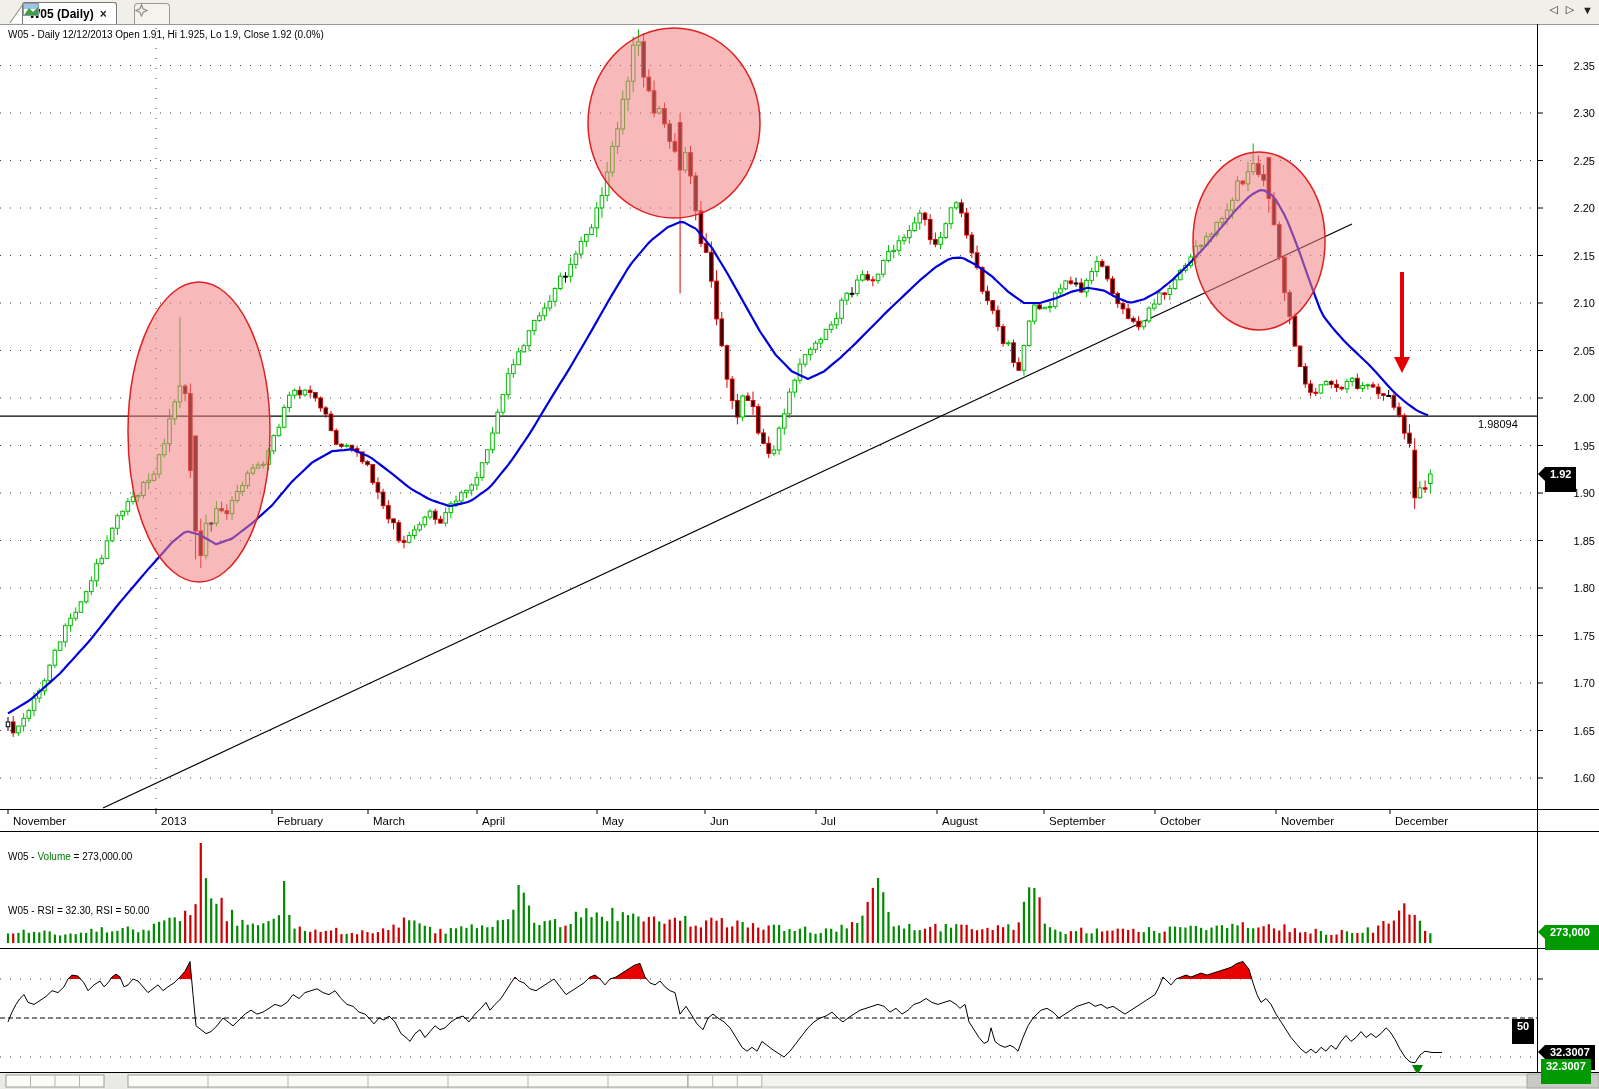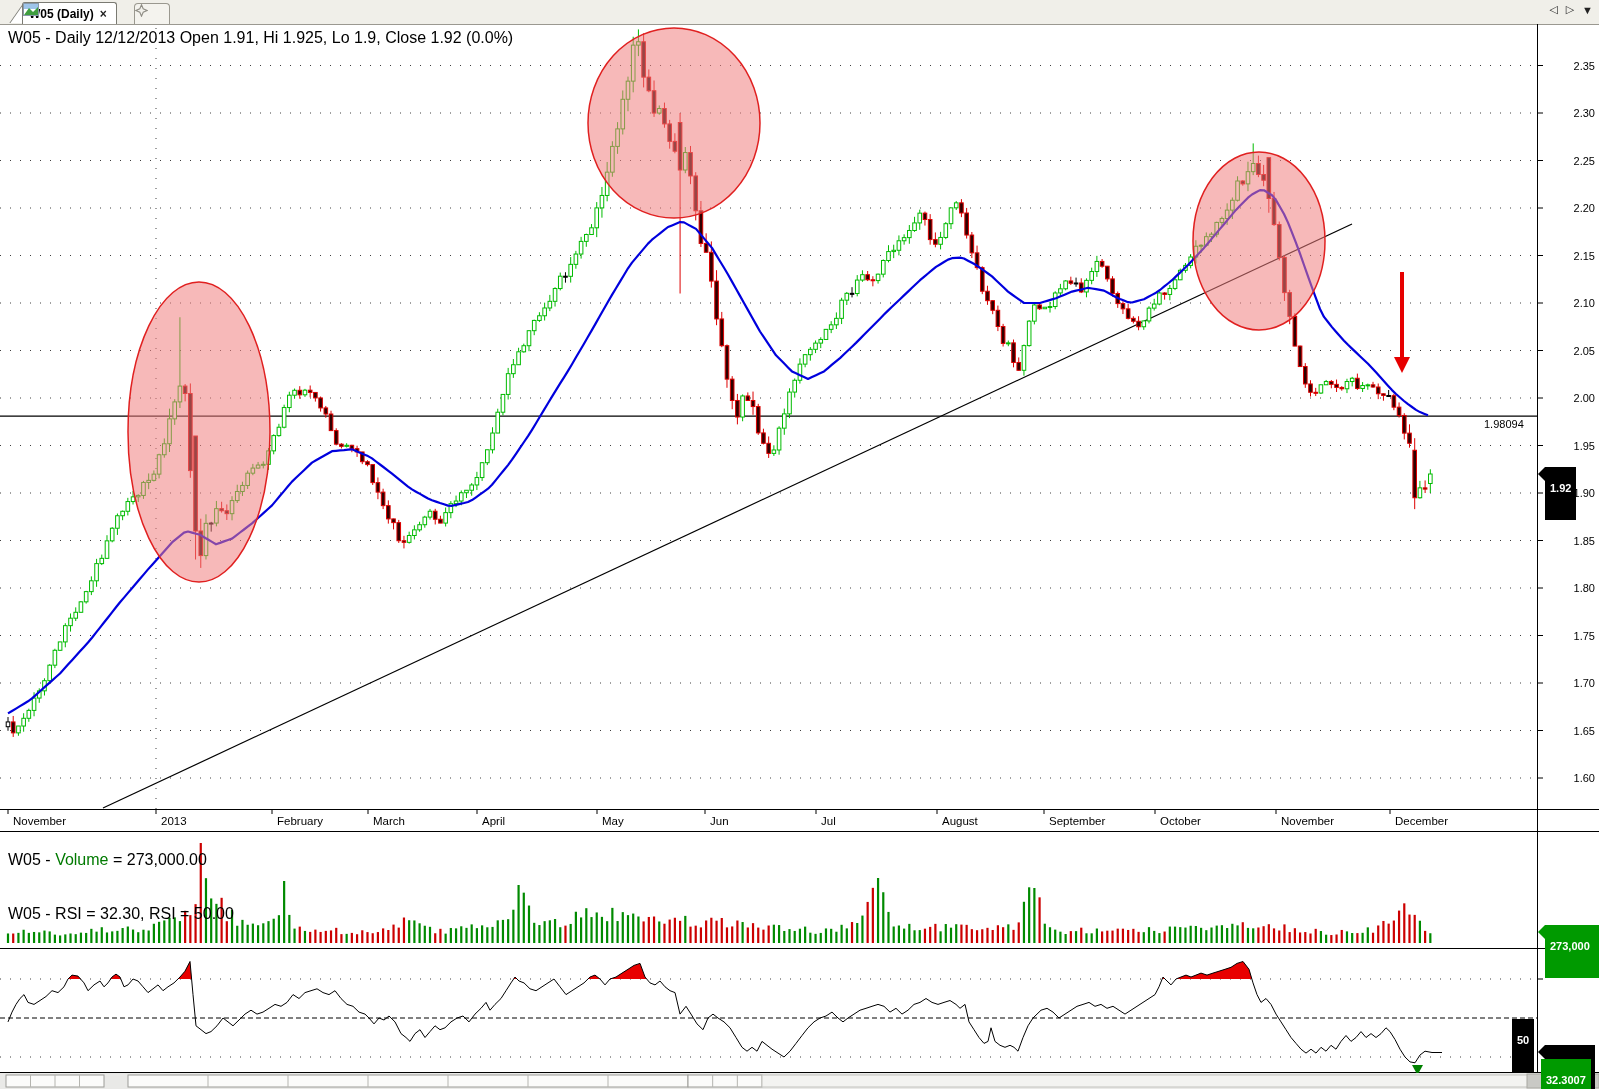--- a/index.html
+++ b/index.html
@@ -19,28 +19,28 @@
   .tab-plus{position:absolute;left:134px;top:3px;width:34px;height:20px;background:#f4f3ee;
           border:1px solid #9a988f;border-bottom:none;border-radius:4px 4px 0 0;
           display:flex;align-items:center;justify-content:center;}
   #tab-nav{position:absolute;right:6px;top:3px;display:flex;align-items:center;gap:8px;
           font-size:11px;color:#222;}
   #tab-nav span{cursor:pointer;}
   
   #chart-wrap{position:absolute;left:0;top:24px;width:1599px;height:1065px;}
   svg{position:absolute;left:0;top:0;}
   svg text{font-family:"Liberation Sans","DejaVu Sans",sans-serif;}
-  .ovl{position:absolute;color:#000;font-size:16px;white-space:nowrap;}
+  .ovl{position:absolute;color:#000;font-size:10px;white-space:nowrap;}
   #main-title{left:8px;top:5px;}
   #vol-title{left:8px;top:827px;}
   #rsi-title{left:8px;top:881px;}
   .green-word{color:#007a00;}
   
   .badge{position:absolute;height:25px;line-height:15px;font-size:11px;font-weight:bold;
-         color:#fff;background:#000;padding:14px 5px;}
+         color:#fff;background:#000;padding:0 5px;}
   .badge.arrow:before{content:"";position:absolute;left:-7px;top:0;width:0;height:0;
          border-top:7.5px solid transparent;border-bottom:7.5px solid transparent;
          border-right:7px solid #000;}
   .badge.green{background:#009a00;}
   .badge.green.arrow:before{border-right-color:#009a00;}
   .plainlabel{position:absolute;font-size:11px;color:#000;}
   #hline-label{position:absolute;font-size:11px;color:#000;}
 </style>
 </head>
 <body>
@@ -1021,21 +1021,21 @@
           <rect x="1527" y="1050" width="72" height="14" fill="#c9c9c5" stroke="#a8a8a2"></rect>
         </g>
       </svg>
 
     <div id="main-title" class="ovl">W05 - Daily 12/12/2013 Open 1.91, Hi 1.925, Lo 1.9, Close 1.92 (0.0%)</div>
 
     <div id="vol-title" class="ovl"><span>W05 - </span><span class="green-word">Volume</span><span> = 273,000.00</span></div>
 
     <div id="rsi-title" class="ovl">W05 - RSI = 32.30, RSI = 50.00</div>
 
-    <div id="hline-label" style="left: 1478px; top: 394px; margin-left: 6px;">1.98094</div>
+    <div id="hline-label" style="left: 1478px; top: 394px;">1.98094</div>
 
     <div class="badge arrow" id="price-badge" style="left: 1545px; top: 443px;">1.92</div>
     <div class="badge green arrow" id="vol-badge" style="left: 1545px; top: 901px; min-width: 46px;">273,000</div>
     <div class="plainlabel" id="rsi70-label" style="left: 1660px; top: 949px;">70</div>
     <div class="badge" id="rsi50-badge" style="left: 1512px; top: 987px; margin-top: 8px;">50</div>
     <div class="badge arrow" id="rsi-badge-black" style="left: 1545px; top: 1021px;">32.3007</div>
     <div class="badge green" id="rsi-badge-green" style="left: 1541px; top: 1035px;">32.3007</div>
   </div>
 </div>
 

